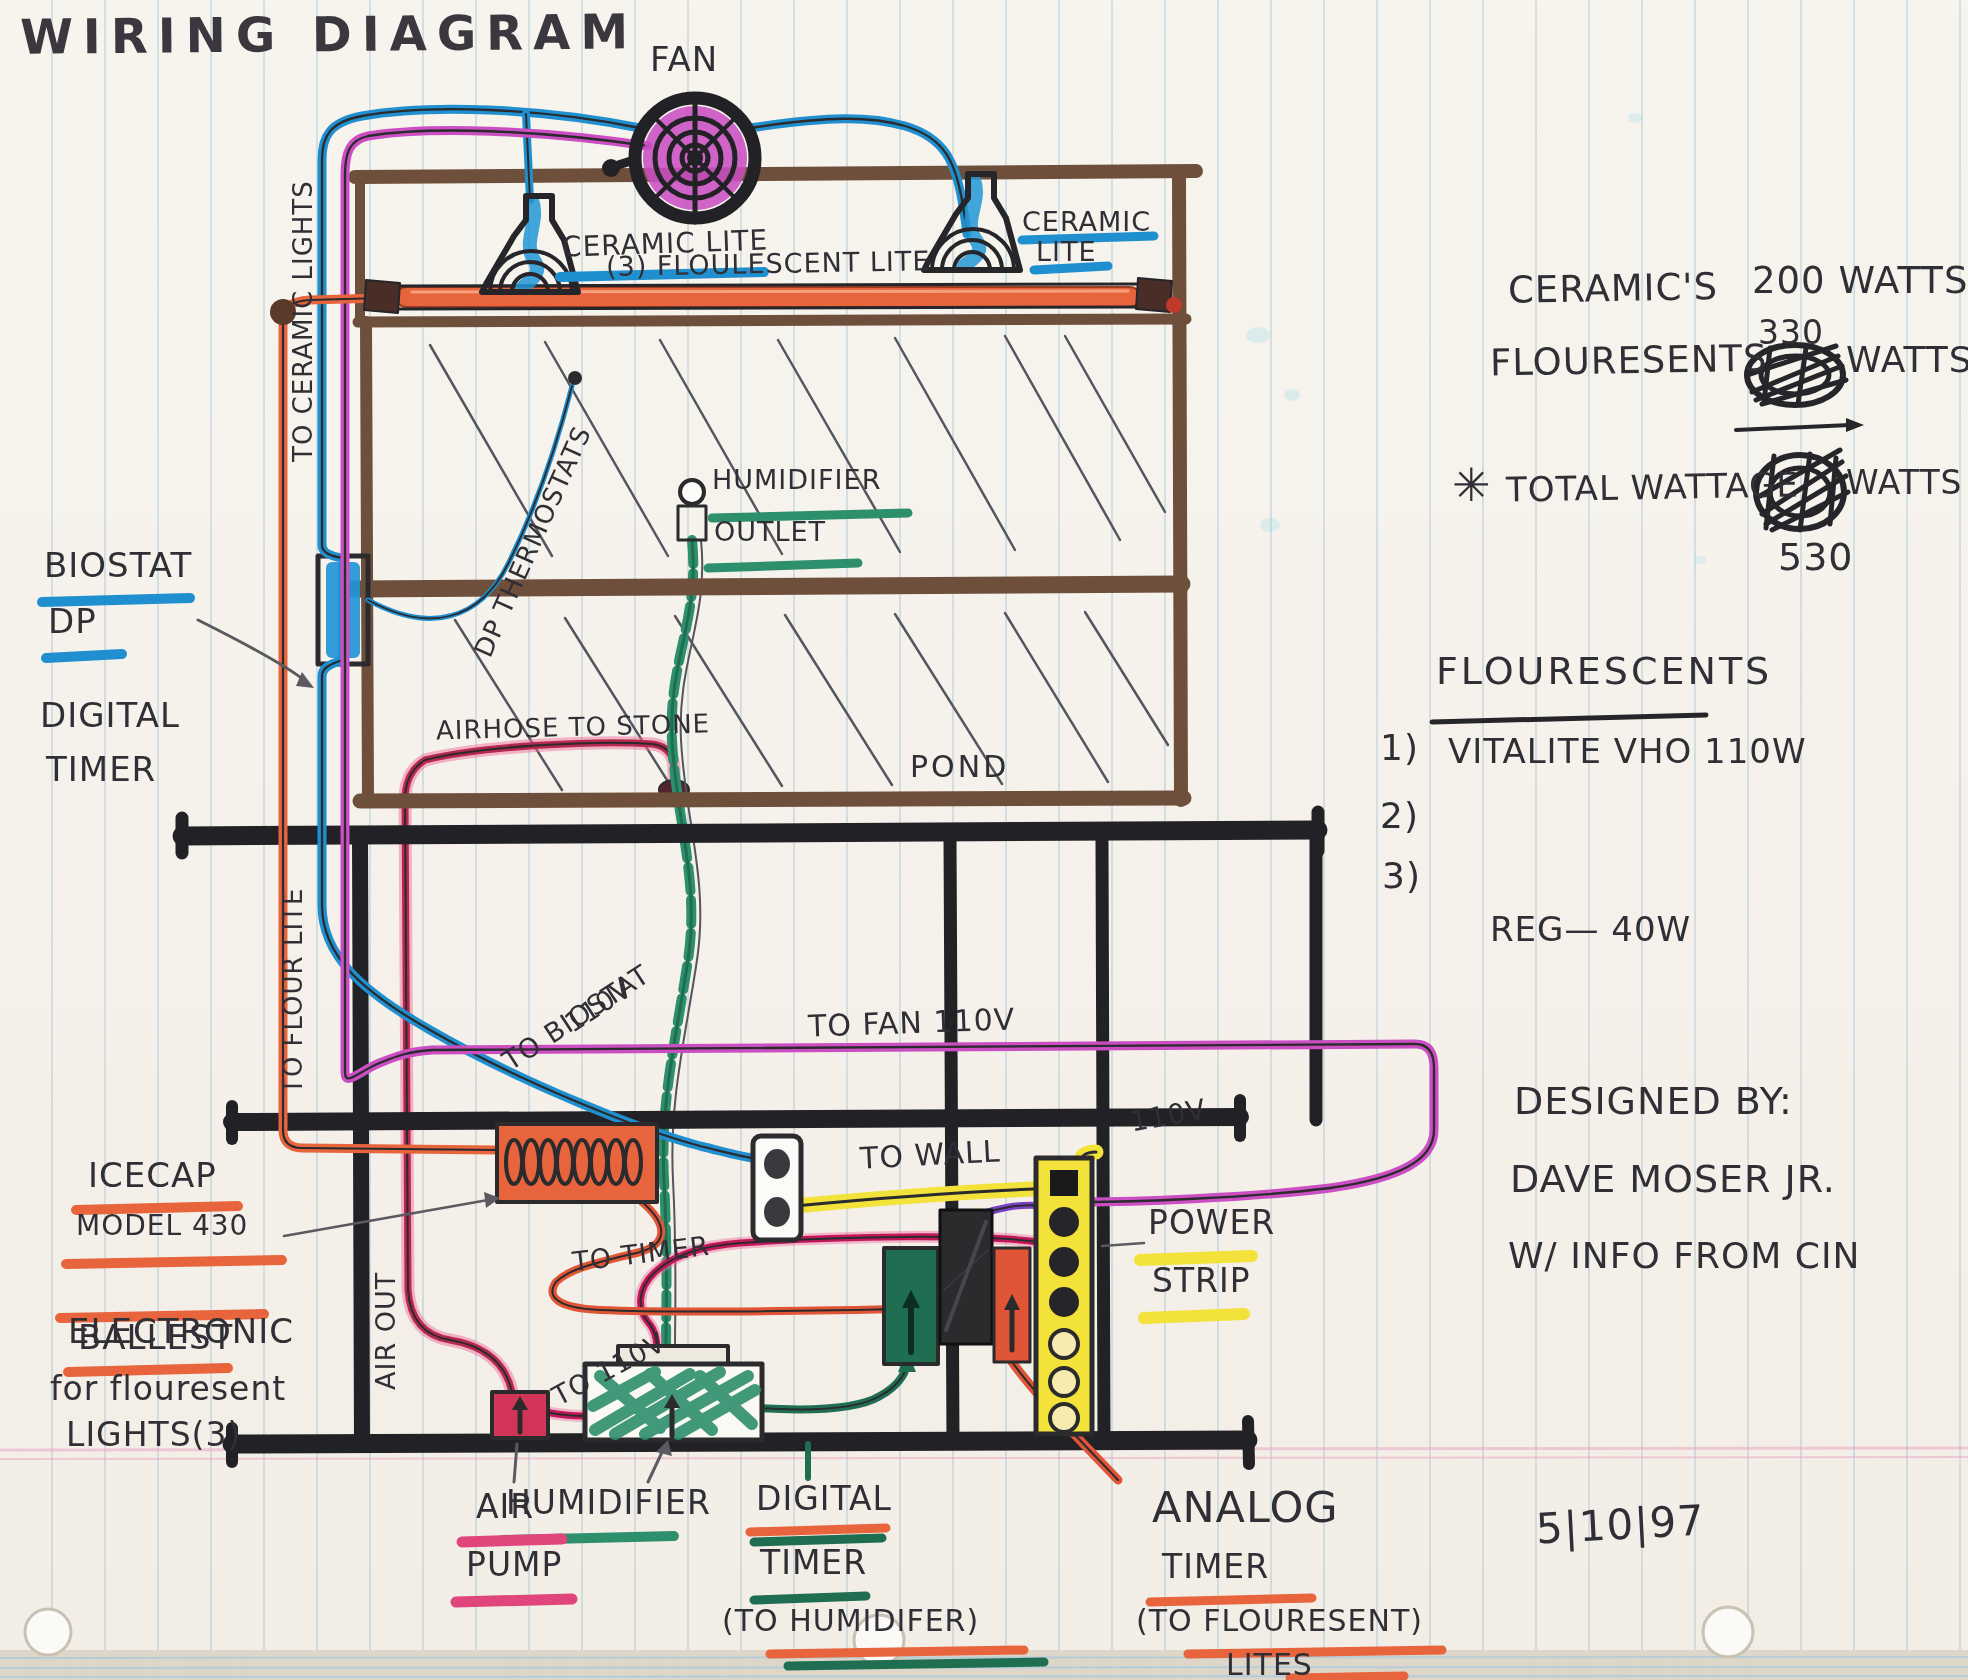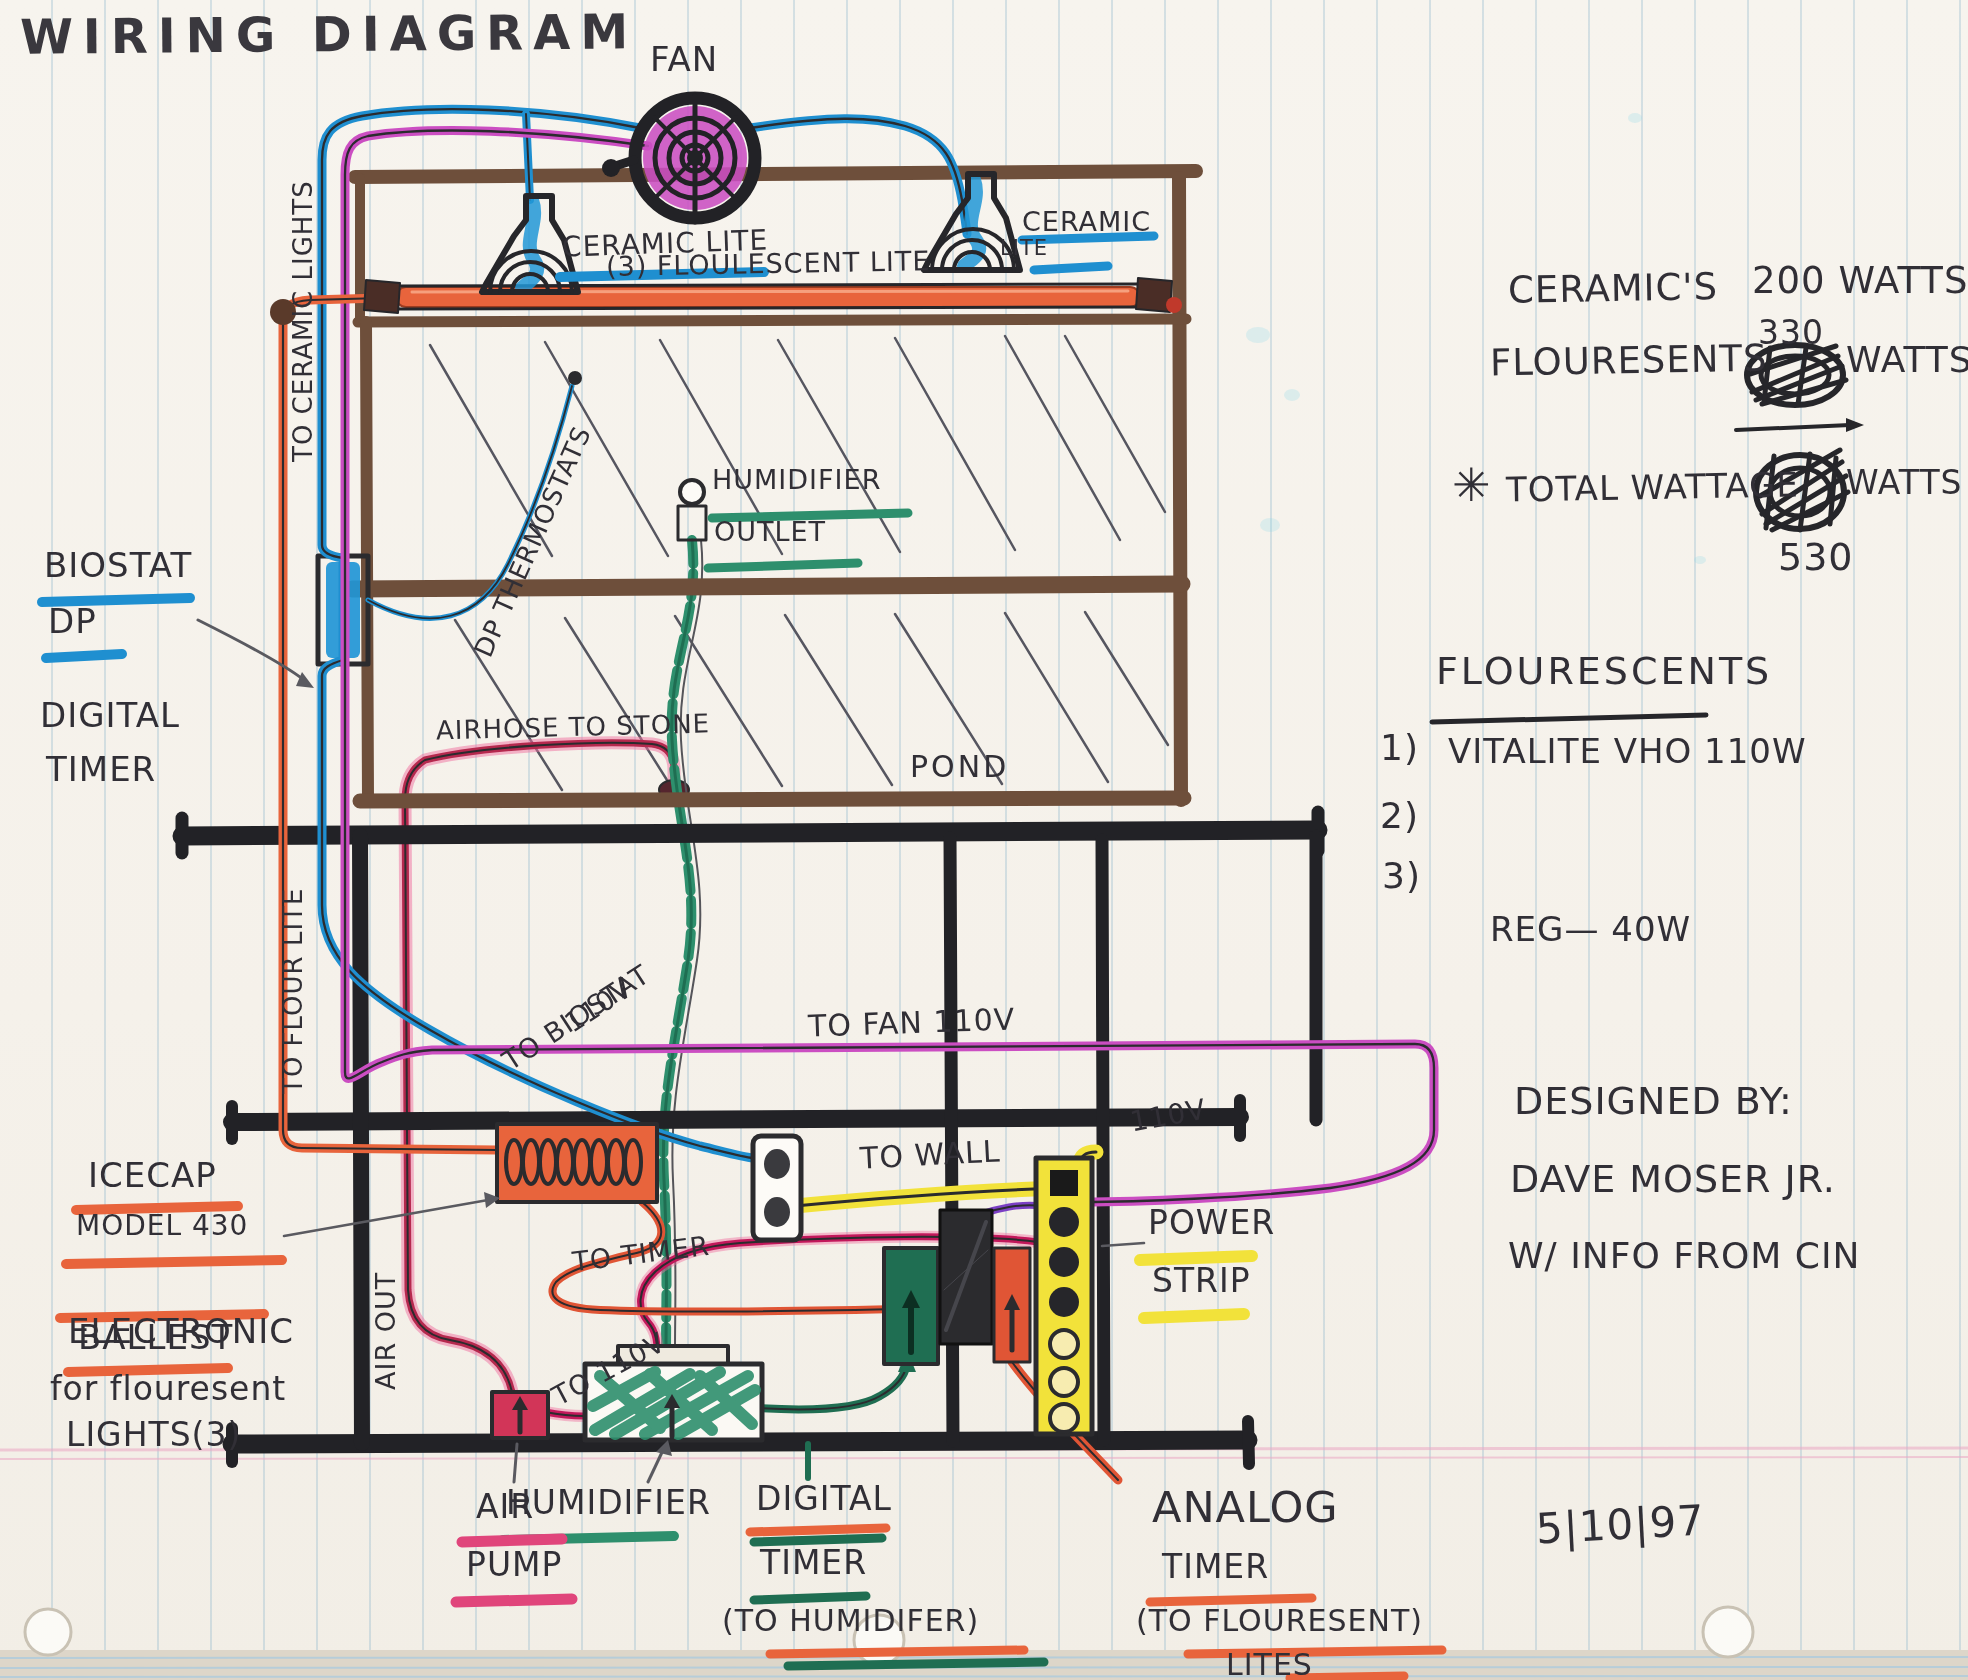--- a/index.html
+++ b/index.html
@@ -353,21 +353,21 @@
   </g>
 </svg>
 
 <div class="labels">
   <div class="hw title" style="left:20px;top:10px;font-size:48px;transform:rotate(-.5deg)">WIRING DIAGRAM</div>
 
   <div class="hw" style="left:650px;top:42px;font-size:34px">FAN</div>
   <div class="hw" style="left:562px;top:230px;font-size:28px;transform:rotate(-2deg)">CERAMIC LITE</div>
   <div class="hw" style="left:606px;top:250px;font-size:27px;transform:rotate(-1deg)">(3) FLOULESCENT LITE</div>
   <div class="hw" style="left:1022px;top:208px;font-size:27px">CERAMIC</div>
-  <div class="hw" style="left:1000px;top:238px;font-size:21px">LITE</div>
+  <div class="hw" style="left:1036px;top:238px;font-size:27px">LITE</div>
 
   <div class="hw" style="left:1508px;top:270px;font-size:37px;transform:rotate(-1deg)">CERAMIC'S</div>
   <div class="hw" style="left:1752px;top:262px;font-size:37px">200 WATTS</div>
   <div class="hw" style="left:1758px;top:316px;font-size:33px">330</div>
   <div class="hw" style="left:1490px;top:342px;font-size:37px;transform:rotate(-1deg)">FLOURESENTS</div>
   <div class="hw" style="left:1846px;top:342px;font-size:36px">WATTS</div>
   <div class="hw" style="left:1452px;top:462px;font-size:46px">✳</div>
   <div class="hw" style="left:1506px;top:470px;font-size:34px;transform:rotate(-1deg)">TOTAL WATTAGE</div>
   <div class="hw" style="left:1846px;top:466px;font-size:33px">WATTS</div>
   <div class="hw" style="left:1778px;top:538px;font-size:38px">530</div>

